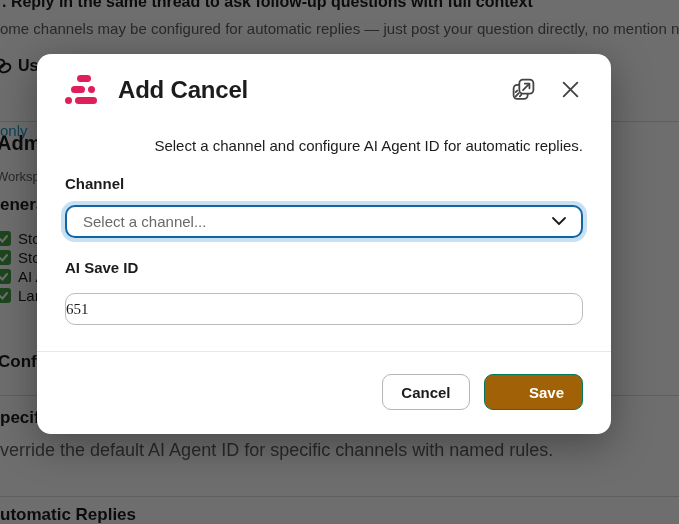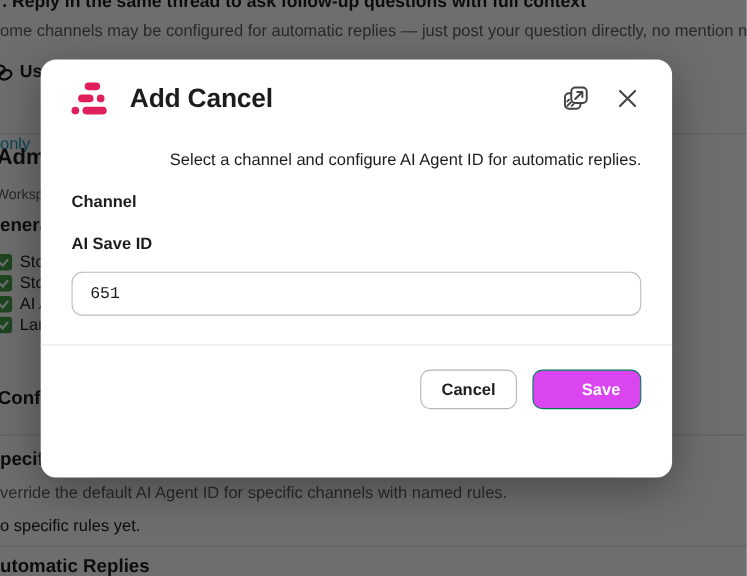--- a/index.html
+++ b/index.html
@@ -31,21 +31,21 @@
     width: 15px; height: 15px; border-radius: 3px; background: #43a047;
     display: flex; align-items: center; justify-content: center; flex: 0 0 auto;
   }
   .bd-row1 { top: 229px; left: -4px; }
   .bd-row2 { top: 248px; left: -4px; }
   .bd-row3 { top: 267px; left: -4px; }
   .bd-row4 { top: 286px; left: -4px; }
   .bd-config-head   { top: 352px; left: -2px; font-size: 17px; font-weight: 700; }
   .bd-div2 { top: 395px; }
   .bd-specific-head { top: 408px; left: 0px; font-size: 17px; font-weight: 700; }
-  .bd-specific-desc { top: 440px; left: 0px; font-size: 15px; color: #616061; }
+  .bd-specific-desc { top: 440px; left: 0px; font-size: 18px; color: #616061; }
   .bd-no-rules      { top: 470px; left: 0px; font-size: 15px; }
   .bd-div3 { top: 496px; }
   .bd-auto-head     { top: 505px; left: 0px; font-size: 17px; font-weight: 700; }
   .bd-divider { position: absolute; left: 0; width: 679px; height: 1px; background: #d9d9d9; }
 
   
   .overlay { position: absolute; inset: 0; background: rgba(0,0,0,0.57); }
 
   
   .modal {
@@ -77,34 +77,34 @@
     box-shadow: 0 0 0 4px #c7e0f2;
     display: flex; align-items: center; padding: 0 16px;
     cursor: pointer;
   }
   .select-placeholder { font-size: 15px; color: #696969; }
   .select-chevron { position: absolute; right: 14px; top: 50%; transform: translateY(-50%); display: flex; }
 
   .text-input {
     margin: 17px 28px 6px 28px; height: 40px;
     border: 1px solid #bcbcbc; border-radius: 10px;
-    padding: 0 16px; font-size: 15px; color: #1d1c1d;
-    font-family: Liberation Mono, monospace;
+    padding: 0 0; font-size: 15px; color: #1d1c1d;
+    font-family: Liberation Serif, serif;
     outline: none; width: 518px;
   }
 
   .footer-divider { margin-top: 20px; height: 1px; background: #e8e8e8; width: 100%; }
   .modal-footer { display: flex; justify-content: flex-end; gap: 14px; padding: 22px 28px 24px 28px; }
   .btn {
     height: 36px; min-width: 88px; padding: 0 18px;
     border-radius: 9px; font-size: 15px; font-weight: 700;
     font-family: "Liberation Sans", sans-serif; cursor: pointer;
   }
   .btn-cancel { background: #fff; border: 1px solid #b5b5b5; color: #1d1c1d; }
-  .btn-save   { background: #d946ef; border: 1px solid #007a5a; color: #fff; padding-left: 44px; }
+  .btn-save   { background: #a16207; border: 1px solid #007a5a; color: #fff; padding-left: 44px; }
 </style>
 </head>
 <body>
 
 <div class="stage">
 
   <div class="backdrop">
     <div class="bd bd-thread-tip">. Reply in the same thread to ask follow-up questions with full context</div>
     <div class="bd bd-auto-note">ome channels may be configured for automatic replies — just post your question directly, no mention needed.</div>
 
@@ -153,21 +153,20 @@
             <polyline points="1,4 3.5,6.5 8,1"></polyline>
           </svg>
       </span>
       <span>Lan</span>
     </div>
 
     <div class="bd bd-config-head">Confi</div>
     <div class="bd-divider bd-div2"></div>
     <div class="bd bd-specific-head">pecifi</div>
     <div class="bd bd-specific-desc">verride the default AI Agent ID for specific channels with named rules.</div>
-    <div class="bd bd-no-rules">o specific rules yet.</div>
     <div class="bd-divider bd-div3"></div>
     <div class="bd bd-auto-head">utomatic Replies</div>
   </div>
 
   <div class="overlay"></div>
 
   <div class="modal">
 
     <div class="modal-header">
       <div class="logo">
@@ -195,20 +194,28 @@
             <line x1="3.5" y1="3.5" x2="16.5" y2="16.5"></line>
             <line x1="16.5" y1="3.5" x2="3.5" y2="16.5"></line>
           </svg>
         </button>
       </div>
     </div>
 
     <div class="modal-desc">Select a channel and configure AI Agent ID for automatic replies.</div>
 
     <div class="field-label">Channel</div>
+    <div class="select-box">
+      <span class="select-placeholder">Select a channel...</span>
+      <span class="select-chevron">
+        <svg width="16" height="10" viewBox="0 0 16 10" fill="none" stroke="#1d1c1d" stroke-width="1.8" stroke-linecap="round" stroke-linejoin="round">
+          <polyline points="2,2 8,8 14,2"></polyline>
+        </svg>
+      </span>
+    </div>
 
     <div class="field-label">AI Save ID</div>
     <input class="text-input" type="text" value="651" style="">
 
     <div class="footer-divider"></div>
     <div class="modal-footer">
       <button class="btn btn-cancel">Cancel</button>
       <button class="btn btn-save">Save</button>
     </div>
 

